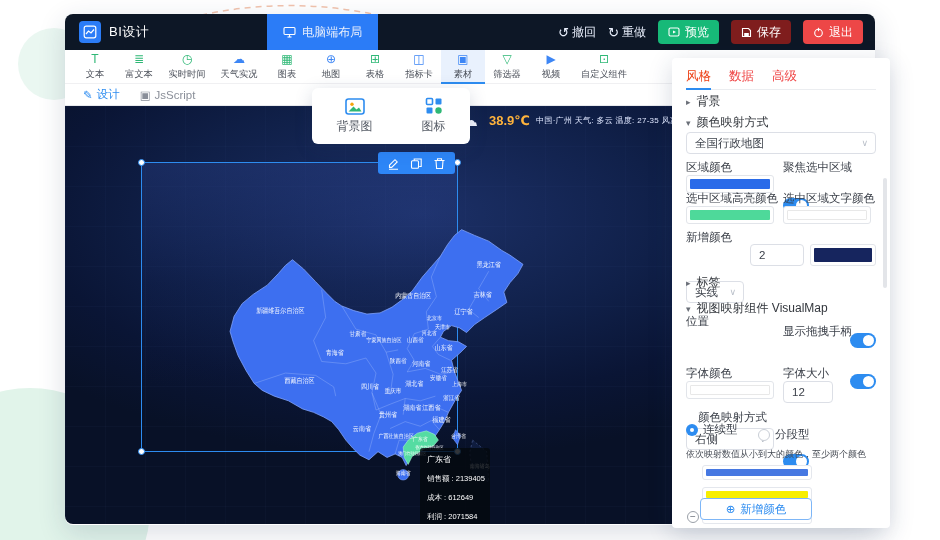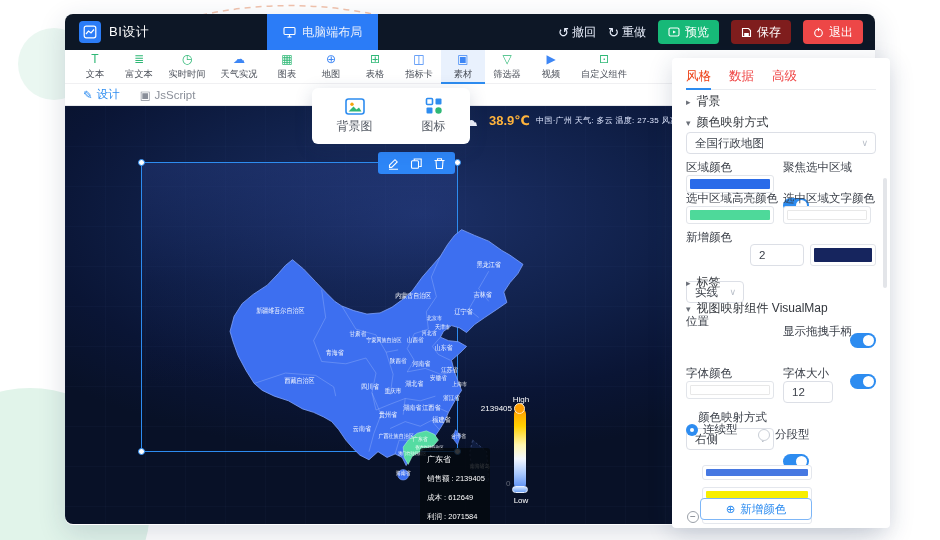--- a/index.html
+++ b/index.html
@@ -378,30 +378,20 @@
             <text x="170" y="184" text-anchor="middle" font-size="5" fill="#ffffff" opacity="0.95">广西壮族自治区</text>
             <text x="194" y="187" text-anchor="middle" font-size="5" fill="#ffffff" opacity="0.95">广东省</text>
             <text x="232" y="184" text-anchor="middle" font-size="5" fill="#ffffff" opacity="0.95">台湾省</text>
             <text x="203" y="194" text-anchor="middle" font-size="4" fill="#ffffff" opacity="0.95">香港特别行政区</text>
             <text x="186" y="199" text-anchor="middle" font-size="4" fill="#ffffff" opacity="0.95">澳门特别行政区</text>
             <text x="177" y="216" text-anchor="middle" font-size="5" fill="#ffffff" opacity="0.95">海南省</text>
             <text x="253" y="210" text-anchor="middle" font-size="5" fill="#ffffff" opacity="0.95">南海诸岛</text>
           </g>
       </svg>
 
-      <div class="vmap">
-        <div class="hi">High</div>
-        <div class="vmap-bar">
-          <div class="vmap-handle-top"></div>
-          <div class="vmap-val">2139405</div>
-          <div class="vmap-zero">0</div>
-          <div class="vmap-handle-bot"></div>
-        </div>
-        <div class="lo">Low</div>
-      </div>
 
       <div class="tooltip">
         <div class="tt-title">广东省</div>
         <div class="tt-row">销售额 : 2139405</div>
         <div class="tt-row">成本 : 612649</div>
         <div class="tt-row">利润 : 2071584</div>
       </div>
     </div>
   </div>
 </div>
@@ -496,20 +486,21 @@
 
     <div class="p-abs f-label" style="top:352px;left:12px">颜色映射方式</div>
     <div class="p-abs radio" style="top:364px;left:0">
       <span class="dot on"></span>
       <span class="r-lbl">连续型</span>
     </div>
     <div class="p-abs radio" style="top:369px;left:72px">
       <span class="dot off"></span>
       <span class="r-lbl">分段型</span>
     </div>
+    <div class="p-abs hint" style="top:390px;left:0">依次映射数值从小到大的颜色，至少两个颜色</div>
 
     <div id="gradient-rows">
         <div class="g-row" style="top: 407px;">
           <div class="bar" style="background: rgb(70, 120, 226);"></div>
         </div>
         <div class="g-row" style="top: 429px;">
           <div class="bar" style="background: rgb(247, 238, 0);"></div>
         </div>
         <div class="g-row" style="top: 451px;">
           <div class="bar" style="background: rgb(245, 164, 12);"></div>

